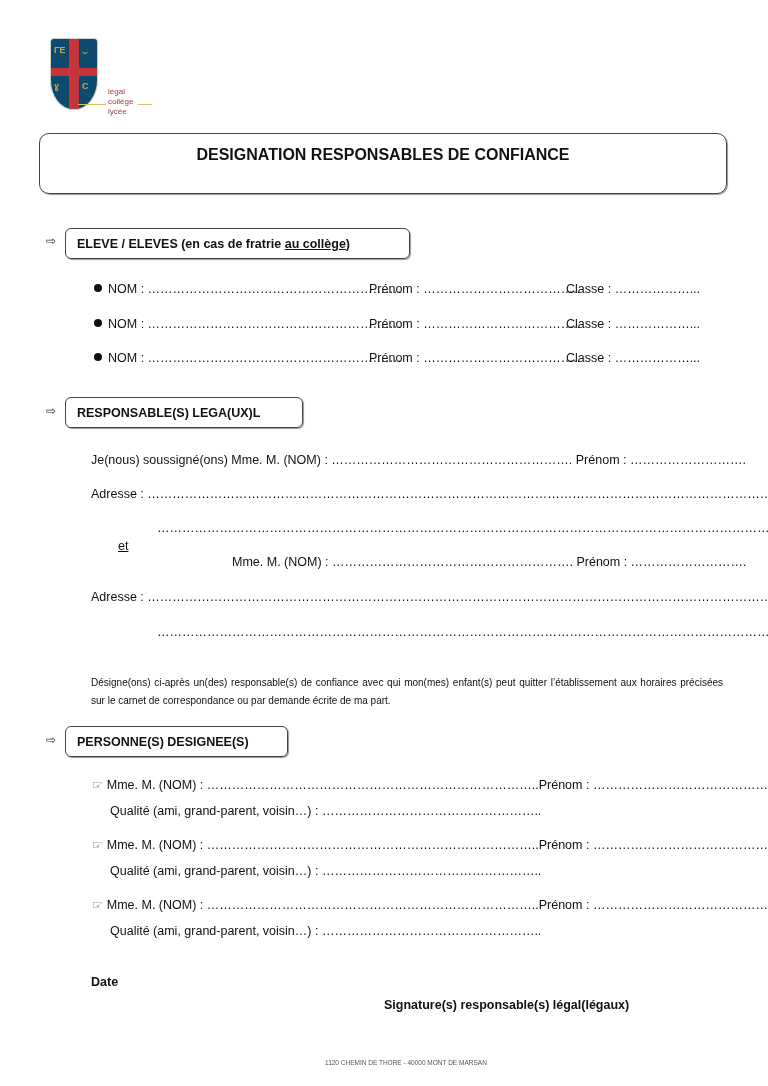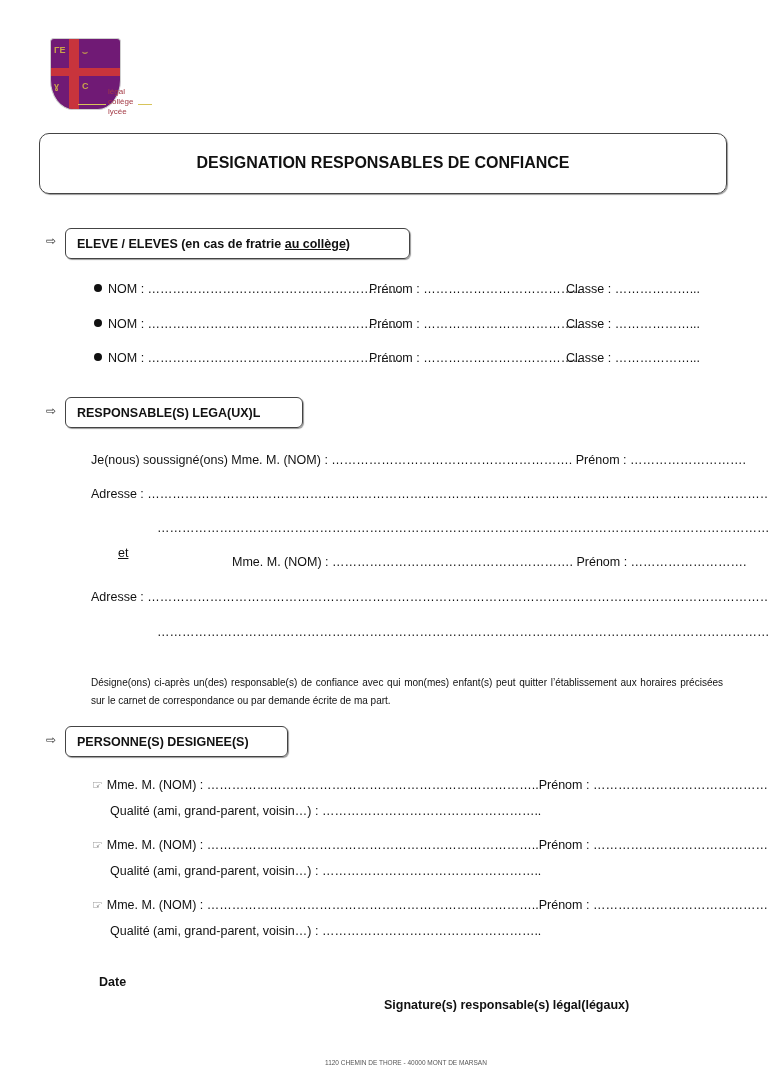--- a/index.html
+++ b/index.html
@@ -7,34 +7,34 @@
     width: 768px; height: 1086px; position: relative; overflow: hidden;
     font-family: "Liberation Sans", sans-serif; color: #111;
   }
   .abs { position: absolute; }
 
   
   .logo { left: 50px; top: 38px; width: 110px; height: 84px; }
   .shield {
     position: absolute; left: 0; top: 0; width: 46px; height: 70px;
     border: 1.5px solid #cfcfcf; border-radius: 4px 4px 23px 23px / 4px 4px 30px 30px;
-    background: #701a75; overflow: hidden; padding-left: 23px;
+    background: #0c4a6e; overflow: hidden;
   }
   .shield .vbar { position: absolute; left: 18px; top: 0; width: 10px; height: 100%; background: #c8343c; }
   .shield .hbar { position: absolute; left: 0; top: 29px; width: 100%; height: 8px; background: #c8343c; }
   .shield .q { position: absolute; font-size: 9px; color: #c9a54a; font-weight: bold; }
   .logo-text { position: absolute; left: 58px; top: 49px; font-size: 8px; color: #a33a45; line-height: 10px; }
   .logo-line { position: absolute; height: 1px; background: #d7c45a; }
 
   
   .title-box {
     left: 39px; top: 133px; width: 688px; height: 61px;
     border: 1px solid #444; border-radius: 10px; box-shadow: 1px 1px 1px #999;
     text-align: center; font-weight: bold; font-size: 16px; line-height: 23px;
-    padding-top: 17px; box-sizing: border-box;
+    padding-top: 9px; box-sizing: border-box;
   }
 
   
   .arrow { font-size: 12px; color: #333; }
   .sec-box {
     border: 1px solid #444; border-radius: 6px; box-shadow: 1px 1px 1px #999;
     font-weight: bold; font-size: 12.5px; height: 31px; box-sizing: border-box;
     padding: 8px 4px 0 11px; white-space: nowrap;
   }
   .u { text-decoration: underline; }
@@ -93,21 +93,21 @@
 </div>
 <span class="abs line" style="left:369px;top:351px;">Prénom : ………………………………..</span>
 <span class="abs line" style="left:566px;top:351px;">Classe : ………………...</span>
 
 <span class="abs arrow" style="left:46px;top:404px;">⇨</span>
 <div class="abs sec-box" style="left:65px;top:397px;width:238px;">RESPONSABLE(S) LEGA(UX)L</div>
 
 <div class="abs line" style="left:91px;top:453px;text-align:center;">Je(nous) soussigné(ons) Mme. M. (NOM) : …………………………………………………. Prénom : ……………………….</div>
 <div class="abs line" style="left:91px;top:487px;">Adresse :  ………………………………………………………………………………………………………………………………………….</div>
 <div class="abs line" style="left:157px;top:521px;">…………………………………………………………………………………………………………………………………………</div>
-<div class="abs line u" style="left:118px;top:539px;margin-top:7px;">et</div>
+<div class="abs line u" style="left:118px;top:539px;">et</div>
 <div class="abs line" style="left:232px;top:555px;">Mme. M. (NOM) : …………………………………………………. Prénom : ……………………….</div>
 <div class="abs line" style="left:91px;top:590px;">Adresse :  ………………………………………………………………………………………………………………………………………….</div>
 <div class="abs line" style="left:157px;top:625px;">…………………………………………………………………………………………………………………………………………</div>
 
 <div class="abs para" style="left:91px;top:674px;width:632px;">Désigne(ons) ci-après un(des) responsable(s) de confiance avec qui mon(mes) enfant(s) peut quitter l’établissement aux horaires précisées sur le carnet de correspondance ou par demande écrite de ma part.</div>
 
 <span class="abs arrow" style="left:46px;top:733px;">⇨</span>
 <div class="abs sec-box" style="left:65px;top:726px;width:223px;">PERSONNE(S) DESIGNEE(S)</div>
 
 <div class="abs line" style="left:92px;top:778px;">
@@ -118,16 +118,16 @@
 <div class="abs line" style="left:92px;top:838px;">
   <span class="hand">☞</span><span>Mme. M. (NOM) : ……………………………………………………………………..Prénom : ………………………………………..</span>
 </div>
 <div class="abs line" style="left:110px;top:864px;">Qualité (ami, grand-parent, voisin…) : ……………………………………………..</div>
 
 <div class="abs line" style="left:92px;top:898px;">
   <span class="hand">☞</span><span>Mme. M. (NOM) : ……………………………………………………………………..Prénom : ………………………………………..</span>
 </div>
 <div class="abs line" style="left:110px;top:924px;">Qualité (ami, grand-parent, voisin…) : ……………………………………………..</div>
 
-<div class="abs bold" style="left:99px;top:975px;">Date</div>
+<div class="abs bold" style="left:91px;top:975px;">Date</div>
 <div class="abs bold" style="left:384px;top:975px;margin-top:23px;">Signature(s) responsable(s) légal(légaux)</div>
 
 <div class="abs footer" style="left:325px;top:1059px;">1120 CHEMIN DE THORE - 40000 MONT DE MARSAN</div>
 
 </body></html>

